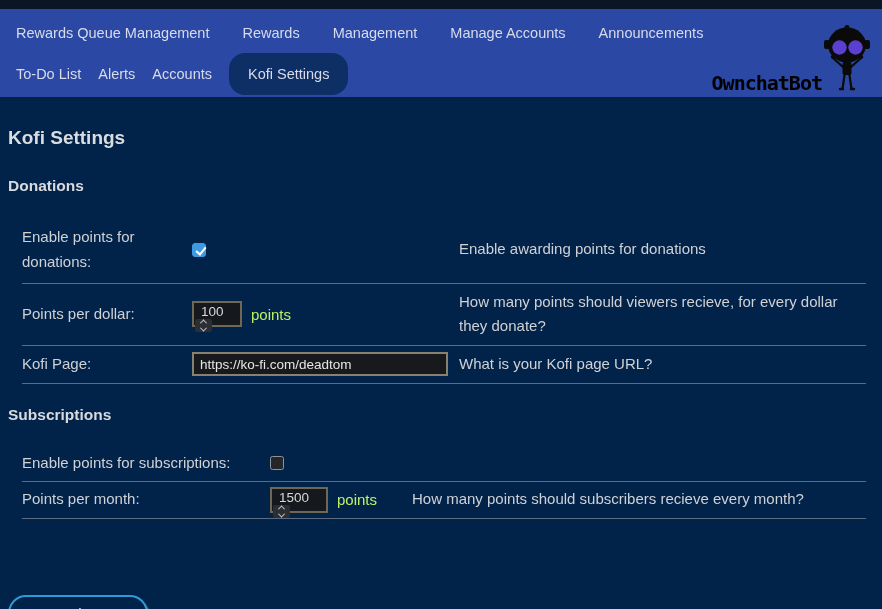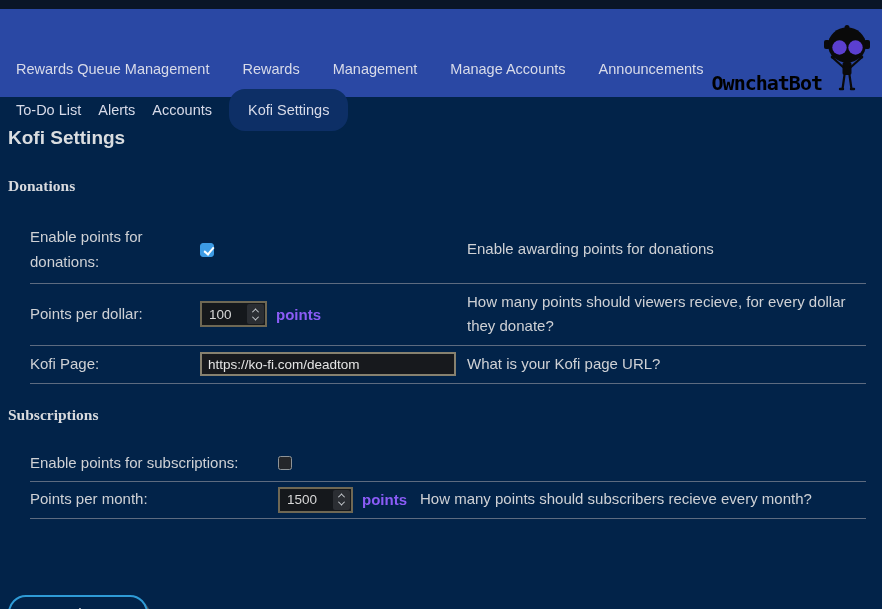--- a/index.html
+++ b/index.html
@@ -12,21 +12,21 @@
   
   .top-strip { height: 9px; background: #0a1526; }
 
   
   .navbar {
     position: relative;
     height: 88px;
     background: #2a48a4;
     padding: 8px 0 0 16px;
   }
-  .nav-row { display: flex; align-items: center; margin-top: 36px; }
+  .nav-row { display: flex; align-items: center; }
   .nav-row1 { column-gap: 33px; height: 32px; }
   .nav-row2 { column-gap: 17px; height: 46px; margin-top: 2px; }
   .nav-link {
     color: #d8dbe9;
     font-size: 14.5px;
     text-decoration: none;
     cursor: pointer;
     white-space: nowrap;
   }
   .nav-link.active {
@@ -64,23 +64,22 @@
     font-size: 19px;
     font-weight: 700;
     color: #dadde0;
     margin-bottom: 28px;
   }
   .section-heading {
     font-size: 15.5px;
     font-weight: 700;
     color: #d8dade;
     margin-bottom: 22px;
-    font-family: Liberation Serif, serif;
-  }
-  .ftable { margin-left: 22px; }
+  }
+  .ftable { margin-left: 14px; }
   .ftable.donations { margin-bottom: 22px; }
   .ftable.subscriptions { margin-bottom: 38px; }
   .frow {
     display: grid;
     align-items: center;
     border-bottom: 1px solid #5d6b80;
   }
   .donations .frow { grid-template-columns: 170px 267px 1fr; padding: 8px 0; }
   .donations .frow.compact { padding: 6px 0; }
   .subscriptions .frow { grid-template-columns: 248px 142px 1fr; padding: 5px 0; }
@@ -113,20 +112,21 @@
   }
 
   
   .numbox {
     display: inline-flex;
     align-items: stretch;
     background: #15181c;
     border: 2px solid #6f6854;
     height: 26px;
     padding: 1px;
+    flex-direction: column;
   }
   .numbox input {
     width: 44px;
     background: transparent;
     border: none;
     outline: none;
     color: #d8d8d8;
     font-size: 13.5px;
     font-family: "Liberation Sans", sans-serif;
     padding-left: 6px;
@@ -140,21 +140,21 @@
     flex-direction: column;
     align-items: center;
     justify-content: center;
     gap: 3px;
     cursor: pointer;
   }
   .chev { width: 5px; height: 5px; display: block; }
   .chev.up { border-left: 1.5px solid #cfd3d8; border-top: 1.5px solid #cfd3d8; transform: rotate(45deg) translate(1px,1px); }
   .chev.down { border-left: 1.5px solid #cfd3d8; border-top: 1.5px solid #cfd3d8; transform: rotate(225deg) translate(1px,1px); }
 
-  .suffix { margin-left: 9px; font-size: 15px; color: #8b5cf6; font-weight: bold; }
+  .suffix { margin-left: 9px; font-size: 15px; color: #bef264; }
 
   
   .textinput {
     width: 256px;
     height: 24px;
     background: #17191d;
     border: 2px solid #87816f;
     color: #e5e5e5;
     font-size: 13.5px;
     font-family: "Liberation Sans", sans-serif;

